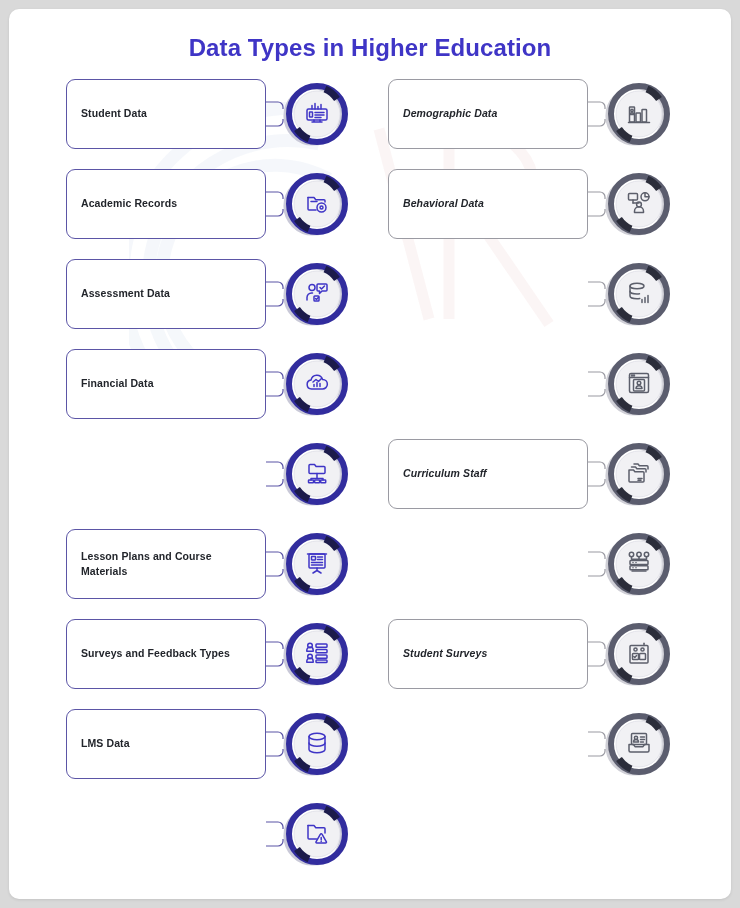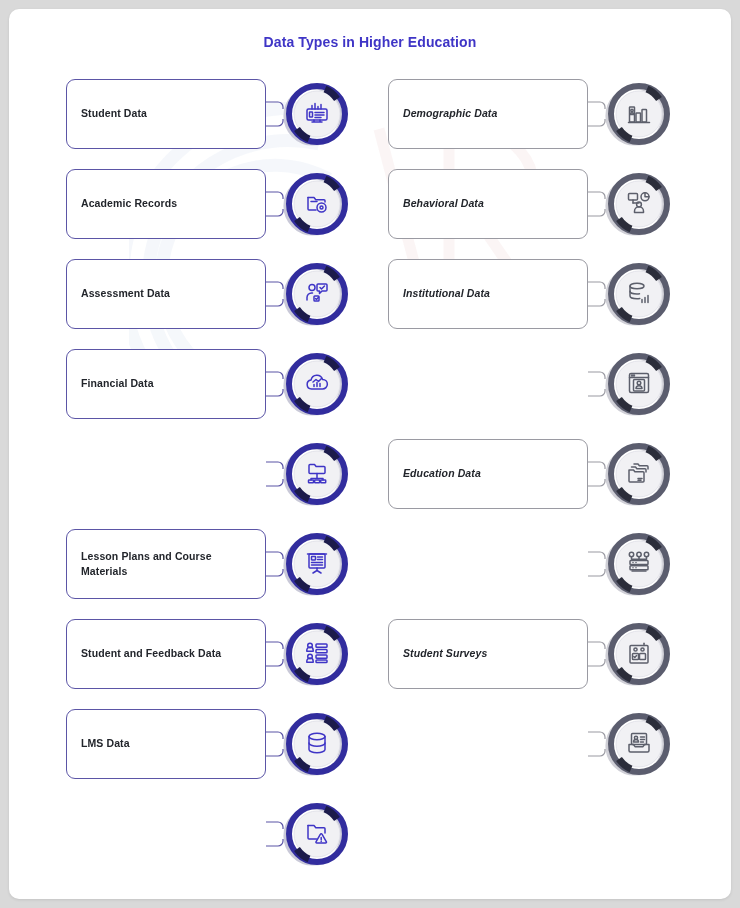--- a/index.html
+++ b/index.html
@@ -40,21 +40,21 @@
     opacity: 0.5;
   }
 
   
   .page-title {
     position: absolute;
     top: 25px;
     left: 0;
     width: 100%;
     text-align: center;
-    font-size: 14px;
+    font-size: 24px;
     font-weight: bold;
     letter-spacing: 0.1px;
     color: #3f35c6;
   }
 
   
   .columns {
     position: absolute;
     top: 70px;
     left: 0;
@@ -327,21 +327,21 @@
               <path d="M12 17v2.5M8 22l4-2.5 4 2.5"></path>
               <rect x="6.5" y="5.5" width="4" height="3.5" rx="0.4"></rect>
               <path d="M12.5 6h5M12.5 8.5h5M6.5 11.5h11M6.5 14h11"></path>
             </svg>
           </div>
         </div>
       </div>
 
       <div class="row">
         <div class="card">
-          <span>Student and Feedback Data</span>
+          <span>Surveys and Feedback Types</span>
         </div>
         <svg class="connector" viewBox="0 0 22 34">
           <path d="M0 5 H12 A5 5 0 0 1 17 10 V12" fill="none" stroke="#5b55a6" stroke-width="1.2"></path>
           <path d="M0 29 H12 A5 5 0 0 0 17 24 V22" fill="none" stroke="#5b55a6" stroke-width="1.2"></path>
         </svg>
         <div class="ringwrap">
           <svg width="72" height="72" viewBox="0 0 72 72">
             <circle cx="34" cy="38" r="28" fill="none" stroke="#c9c9d8" stroke-width="3.2"></circle>
             <circle cx="38" cy="36" r="28" fill="none" stroke="#322d9e" stroke-width="6"></circle>
             <circle cx="38" cy="36" r="23" fill="#f1f1f4" stroke="#e3e3ea" stroke-width="1"></circle>
@@ -480,23 +480,20 @@
               <path d="M18 1.8v4h4"></path>
               <circle cx="12" cy="13.5" r="2.4"></circle>
               <path d="M7.5 21.5v-1.2a4.5 4.5 0 0 1 4.5-4.5h0a4.5 4.5 0 0 1 4.5 4.5v1.2z"></path>
               <path d="M6 12h6"></path>
             </svg>
           </div>
         </div>
       </div>
 
       <div class="row">
-        <div class="card">
-          <span>Institutional Data</span>
-        </div>
         <svg class="connector" viewBox="0 0 22 34">
           <path d="M0 5 H12 A5 5 0 0 1 17 10 V12" fill="none" stroke="#9a9aa2" stroke-width="1.2"></path>
           <path d="M0 29 H12 A5 5 0 0 0 17 24 V22" fill="none" stroke="#9a9aa2" stroke-width="1.2"></path>
         </svg>
         <div class="ringwrap">
           <svg width="72" height="72" viewBox="0 0 72 72">
             <circle cx="34" cy="38" r="28" fill="none" stroke="#cfcfd6" stroke-width="3.2"></circle>
             <circle cx="38" cy="36" r="28" fill="none" stroke="#5b5d6e" stroke-width="6"></circle>
             <circle cx="38" cy="36" r="23" fill="#f1f1f4" stroke="#e3e3ea" stroke-width="1"></circle>
             <path d="M 46 11 A 28 28 0 0 1 58 21" fill="none" stroke="#2b2d3a" stroke-width="7"></path>
@@ -539,21 +536,21 @@
               <rect x="6.5" y="8.5" width="11" height="11.5" rx="1"></rect>
               <circle cx="12" cy="12" r="1.8"></circle>
               <path d="M9 17.5c0-1.7 1.3-2.8 3-2.8s3 1.1 3 2.8z"></path>
             </svg>
           </div>
         </div>
       </div>
 
       <div class="row">
         <div class="card">
-          <span>Education Data</span>
+          <span>Curriculum Staff</span>
         </div>
         <svg class="connector" viewBox="0 0 22 34">
           <path d="M0 5 H12 A5 5 0 0 1 17 10 V12" fill="none" stroke="#9a9aa2" stroke-width="1.2"></path>
           <path d="M0 29 H12 A5 5 0 0 0 17 24 V22" fill="none" stroke="#9a9aa2" stroke-width="1.2"></path>
         </svg>
         <div class="ringwrap">
           <svg width="72" height="72" viewBox="0 0 72 72">
             <circle cx="34" cy="38" r="28" fill="none" stroke="#cfcfd6" stroke-width="3.2"></circle>
             <circle cx="38" cy="36" r="28" fill="none" stroke="#5b5d6e" stroke-width="6"></circle>
             <circle cx="38" cy="36" r="23" fill="#f1f1f4" stroke="#e3e3ea" stroke-width="1"></circle>

